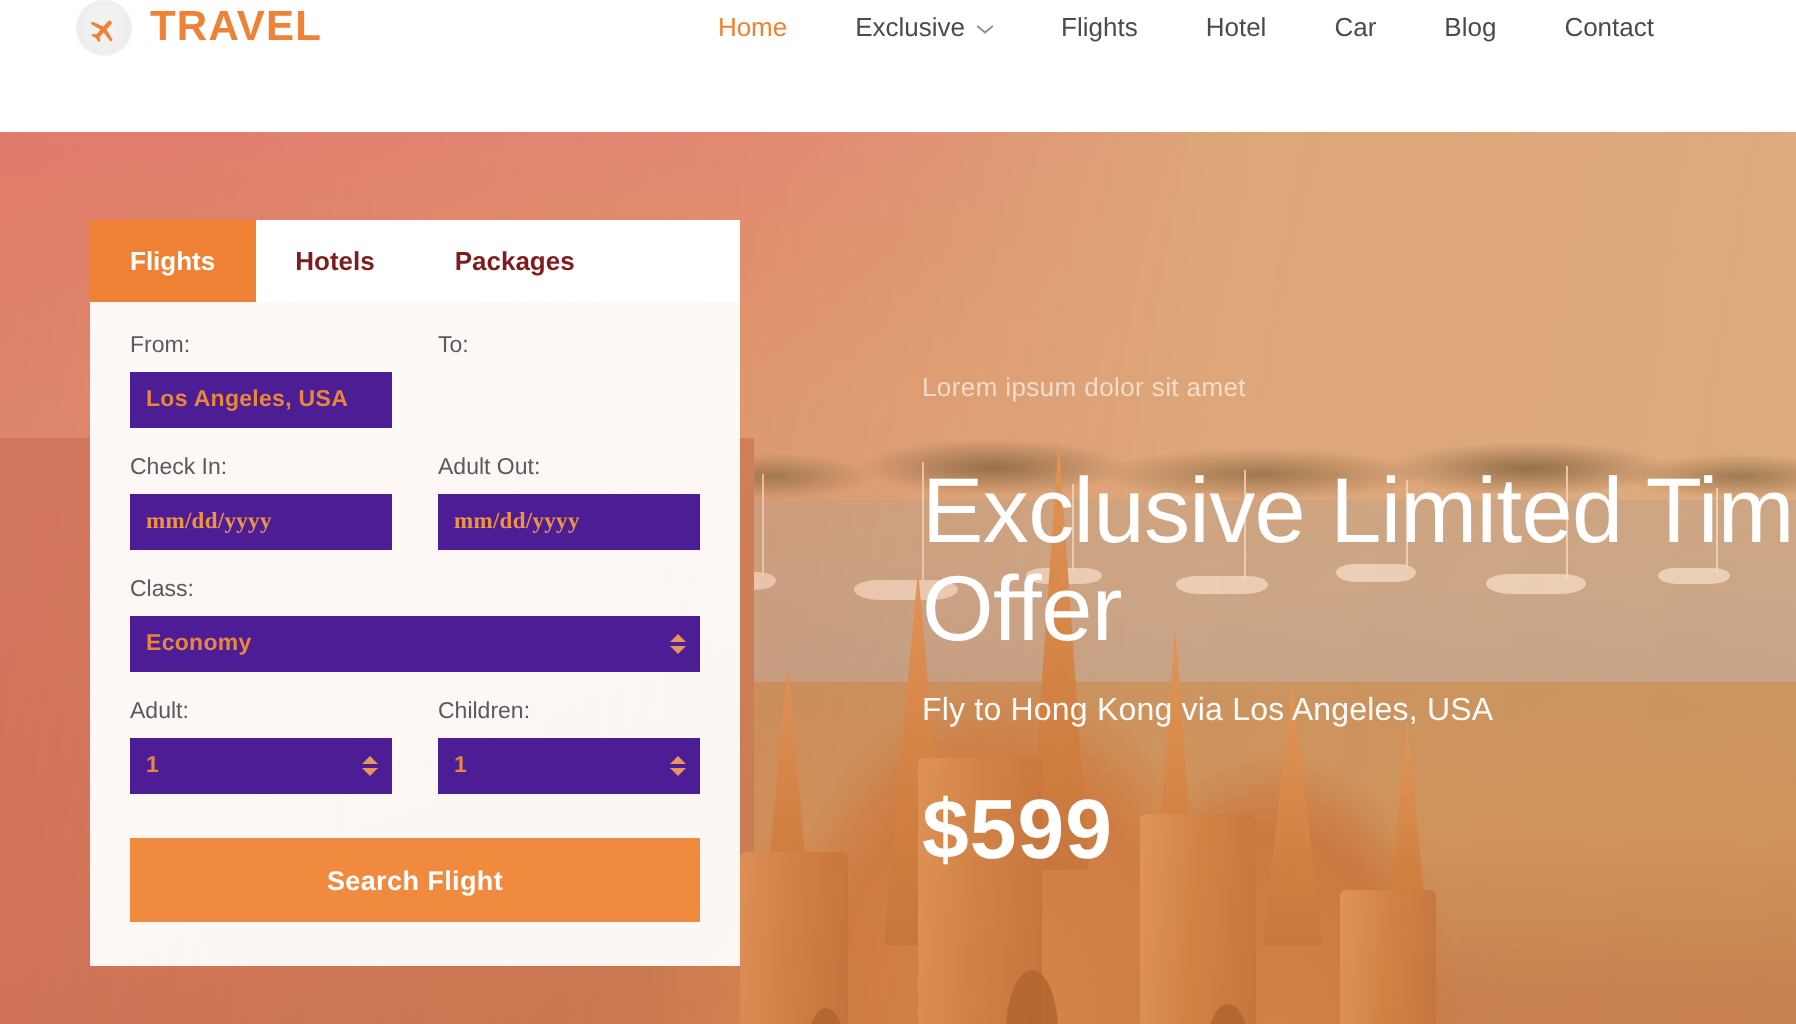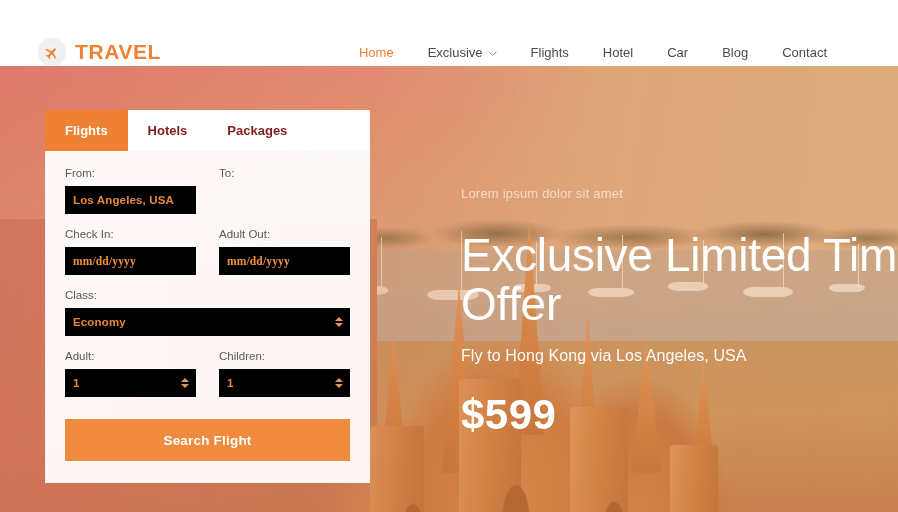--- a/index.html
+++ b/index.html
@@ -19,21 +19,21 @@
     overflow: hidden;
   }
 
   
   .site-header {
     position: relative;
     z-index: 30;
     height: 66px;
     background: #ffffff;
     display: flex;
-    align-items: flex-end;
+    align-items: flex-start;
     padding: 0 54px 0 38px;
   }
 
   .brand {
     display: flex;
     align-items: center;
     gap: 9px;
     cursor: pointer;
   }
   .brand-mark {
@@ -52,21 +52,20 @@
     font-weight: bold;
     letter-spacing: 0.6px;
     color: #ef8236;
   }
 
   .main-nav {
     margin-left: auto;
     display: flex;
     align-items: center;
     gap: 0;
-    margin-top: 16px;
   }
   .nav-item {
     display: flex;
     align-items: center;
     gap: 5px;
     font-size: 13px;
     color: #4b4b4b;
     padding: 6px 17px;
     cursor: pointer;
     white-space: nowrap;
@@ -263,21 +262,21 @@
   .field-label {
     display: block;
     font-size: 11.5px;
     color: #5a5a5a;
     margin-bottom: 7px;
   }
 
   .field-control {
     position: relative;
     height: 28px;
-    background: #000000;
+    background: #4c1d95;
     display: flex;
     align-items: center;
     padding: 0 8px;
     font-size: 11.5px;
     font-weight: bold;
     color: #e8873c;
     letter-spacing: 0.15px;
   }
   .field-control.placeholder { color: #ef9340; font-weight: bold; font-family: Liberation Serif, serif; }
   .field-control.select { padding-right: 22px; }

